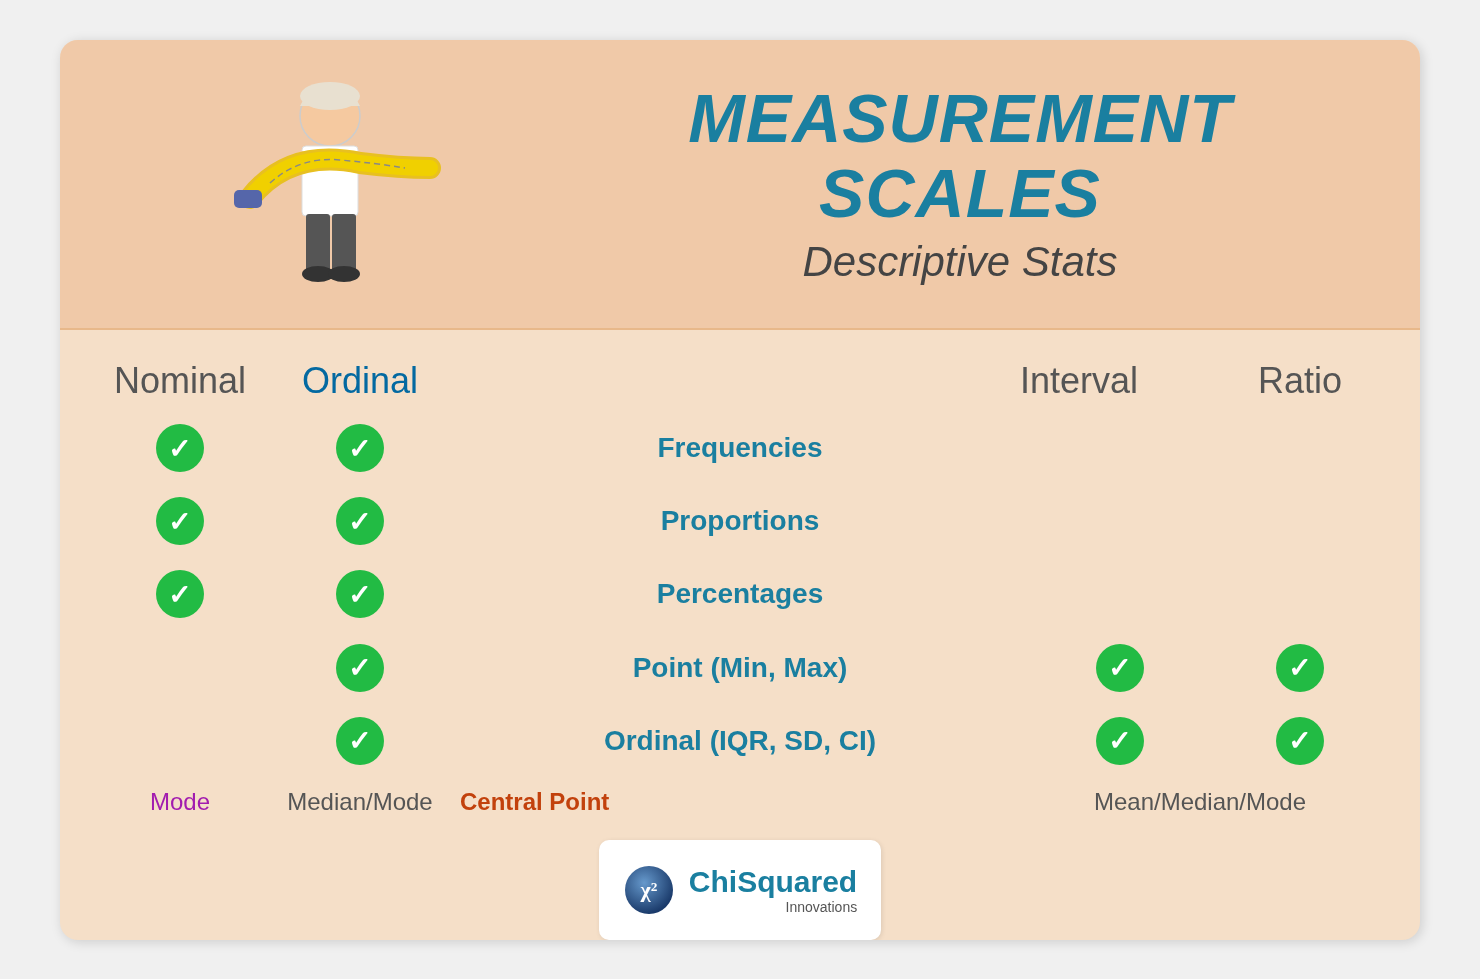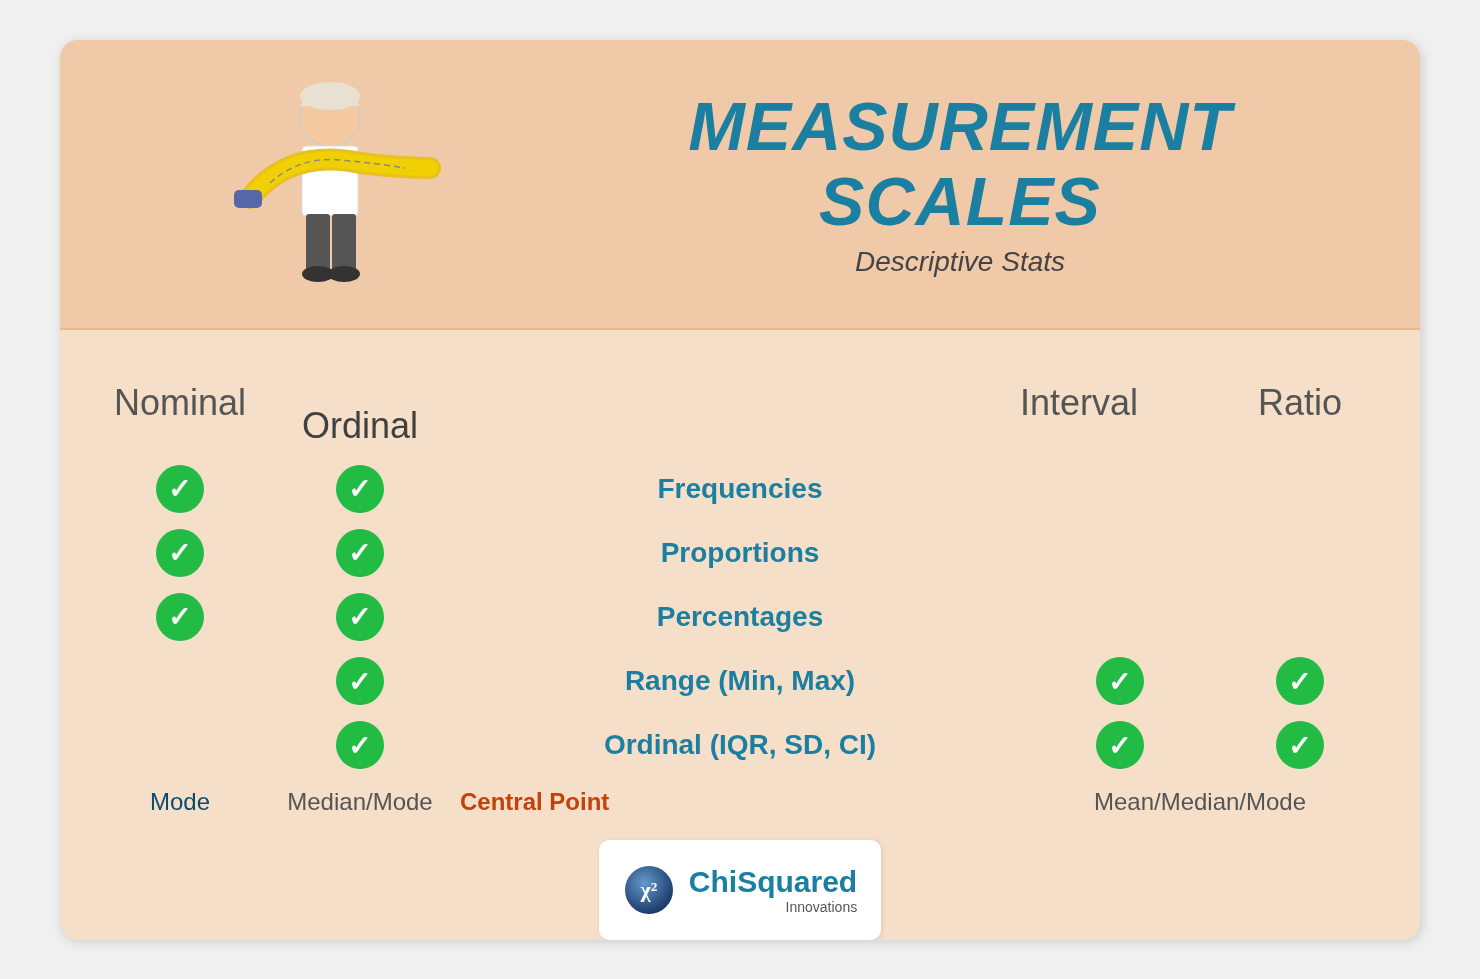--- a/index.html
+++ b/index.html
@@ -50,21 +50,21 @@
     }
     .title-main {
       font-size: 68px;
       font-weight: 900;
       color: #1a7fa0;
       text-align: center;
       line-height: 1.1;
       letter-spacing: 1px;
     }
     .title-sub {
-      font-size: 28px;
+      font-size: 42px;
       font-weight: 400;
       color: #444;
       text-align: center;
       margin-top: 8px;
     }
     
     .main {
       flex: 1;
       padding: 30px 40px 20px 40px;
       display: flex;
@@ -79,23 +79,22 @@
       flex: 0 0 160px;
       text-align: center;
       font-size: 36px;
       color: #555;
       font-weight: 400;
     }
     .col-ordinal {
       flex: 0 0 200px;
       text-align: center;
       font-size: 36px;
-      color: #404040;
-      font-weight: 400;
-      margin-top: 45px;
+      color: #0369a1;
+      font-weight: 400;
     }
     .col-center {
       flex: 1;
       text-align: center;
     }
     .col-interval {
       flex: 0 0 200px;
       font-size: 36px;
       color: #555;
       font-weight: 400;
@@ -148,21 +147,21 @@
     .footer-labels {
       display: flex;
       align-items: center;
       margin-top: 10px;
       padding-bottom: 4px;
     }
     .footer-nominal {
       flex: 0 0 160px;
       text-align: center;
       font-size: 24px;
-      color: #0c4a6e;
+      color: #a21caf;
     }
     .footer-ordinal {
       flex: 0 0 200px;
       text-align: center;
       font-size: 24px;
       color: #555;
     }
     .footer-center-label {
       flex: 1;
       text-align: left;
@@ -307,21 +306,21 @@
         <div class="cell-label">Percentages</div>
         <div class="cell cell-interval"></div>
         <div class="cell cell-ratio"></div>
       </div>
 
       <div class="data-row">
         <div class="cell cell-nominal"></div>
         <div class="cell cell-ordinal">
           <div class="checkmark">✓</div>
         </div>
-        <div class="cell-label">Range (Min, Max)</div>
+        <div class="cell-label">Point (Min, Max)</div>
         <div class="cell cell-interval">
           <div class="checkmark">✓</div>
         </div>
         <div class="cell cell-ratio">
           <div class="checkmark">✓</div>
         </div>
       </div>
 
       <div class="data-row">
         <div class="cell cell-nominal"></div>

